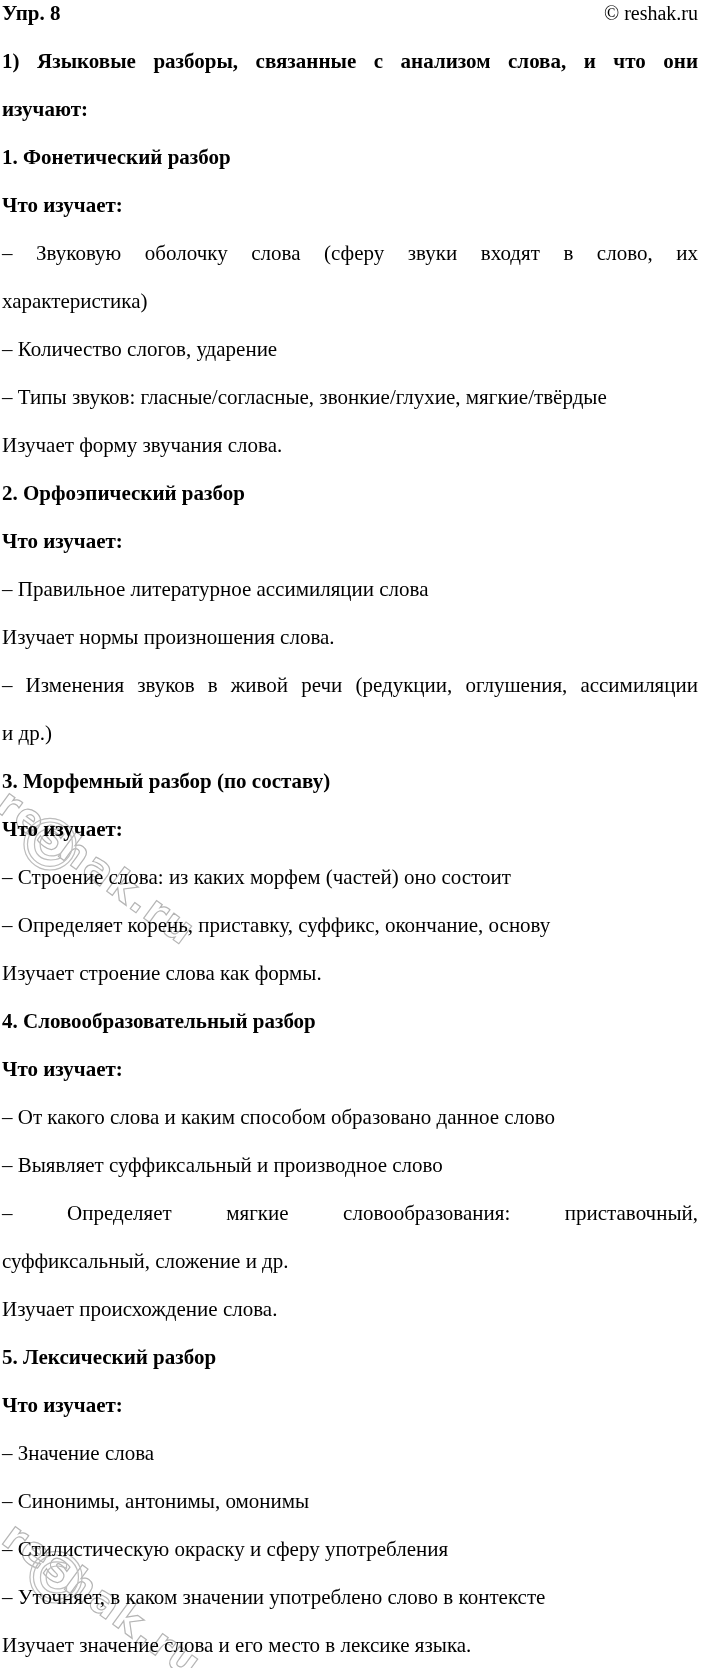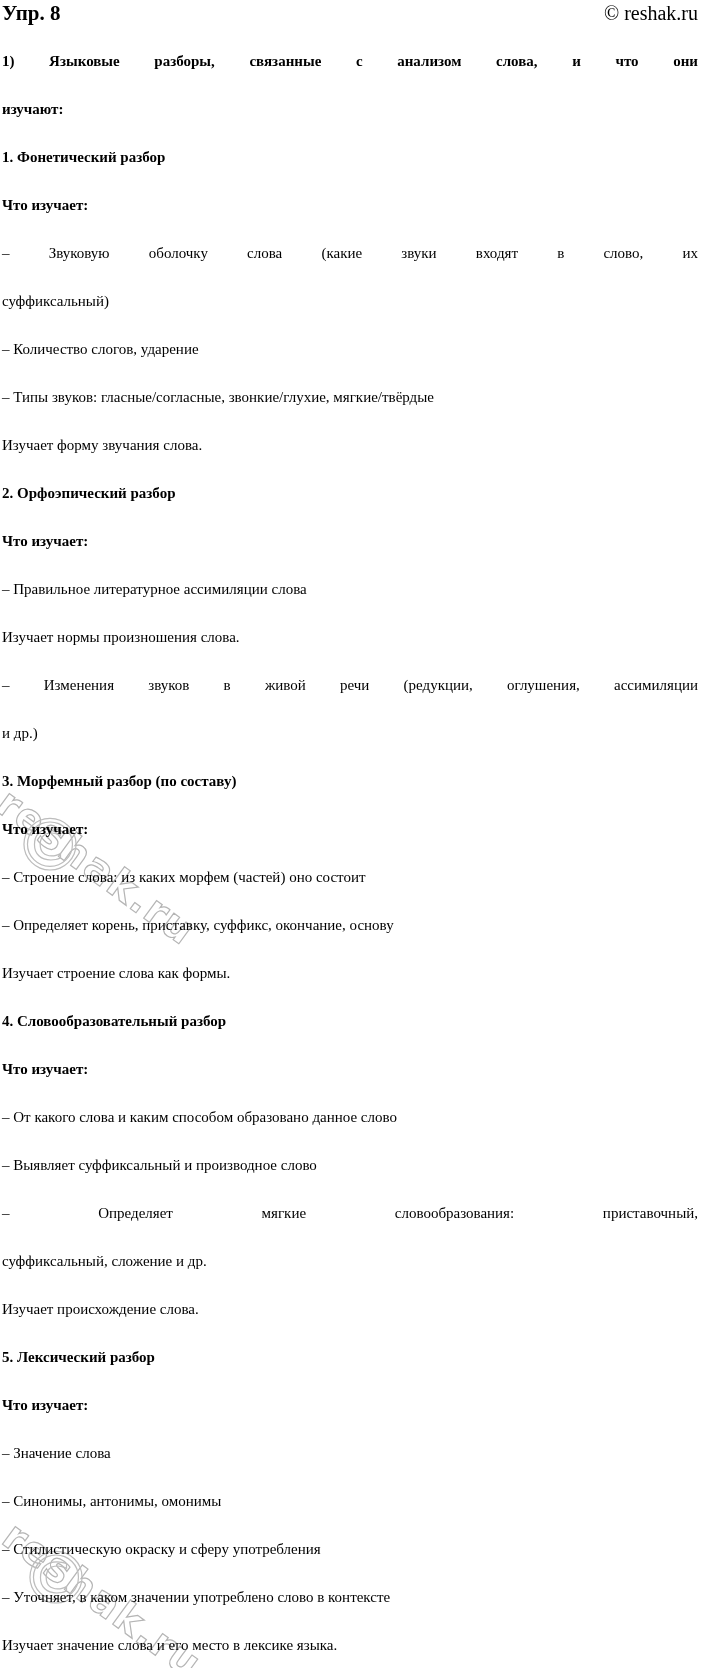--- a/index.html
+++ b/index.html
@@ -14,21 +14,21 @@
   }
   .doc {
     position: relative;
     z-index: 2;
     margin-top: -11px;
     padding: 0 3px 0 2px;
   }
   .line {
     height: 48px;
     line-height: 48px;
-    font-size: 15px;
+    font-size: 21px;
     white-space: nowrap;
     overflow: visible;
   }
   
   .line.jf {
     white-space: normal;
     text-align: justify;
     text-align-last: justify;
   }
   .p-bold .line { font-weight: bold; }
@@ -98,22 +98,22 @@
         <div class="line jf">1) Языковые разборы, связанные с анализом слова, и что они</div>
         <div class="line">изучают:</div>
       </div>
       <div class="para p-bold">
         <div class="line">1. Фонетический разбор</div>
       </div>
       <div class="para p-bold">
         <div class="line">Что изучает:</div>
       </div>
       <div class="para p-normal">
-        <div class="line jf">– Звуковую оболочку слова (какие звуки входят в слово, их</div>
-        <div class="line">суффиксальный)</div>
+        <div class="line jf">– Звуковую оболочку слова (сферу звуки входят в слово, их</div>
+        <div class="line">характеристика)</div>
       </div>
       <div class="para p-normal">
         <div class="line">– Количество слогов, ударение</div>
       </div>
       <div class="para p-normal">
         <div class="line">– Типы звуков: гласные/согласные, звонкие/глухие, мягкие/твёрдые</div>
       </div>
       <div class="para p-italic">
         <div class="line">Изучает форму звучания слова.</div>
       </div>

